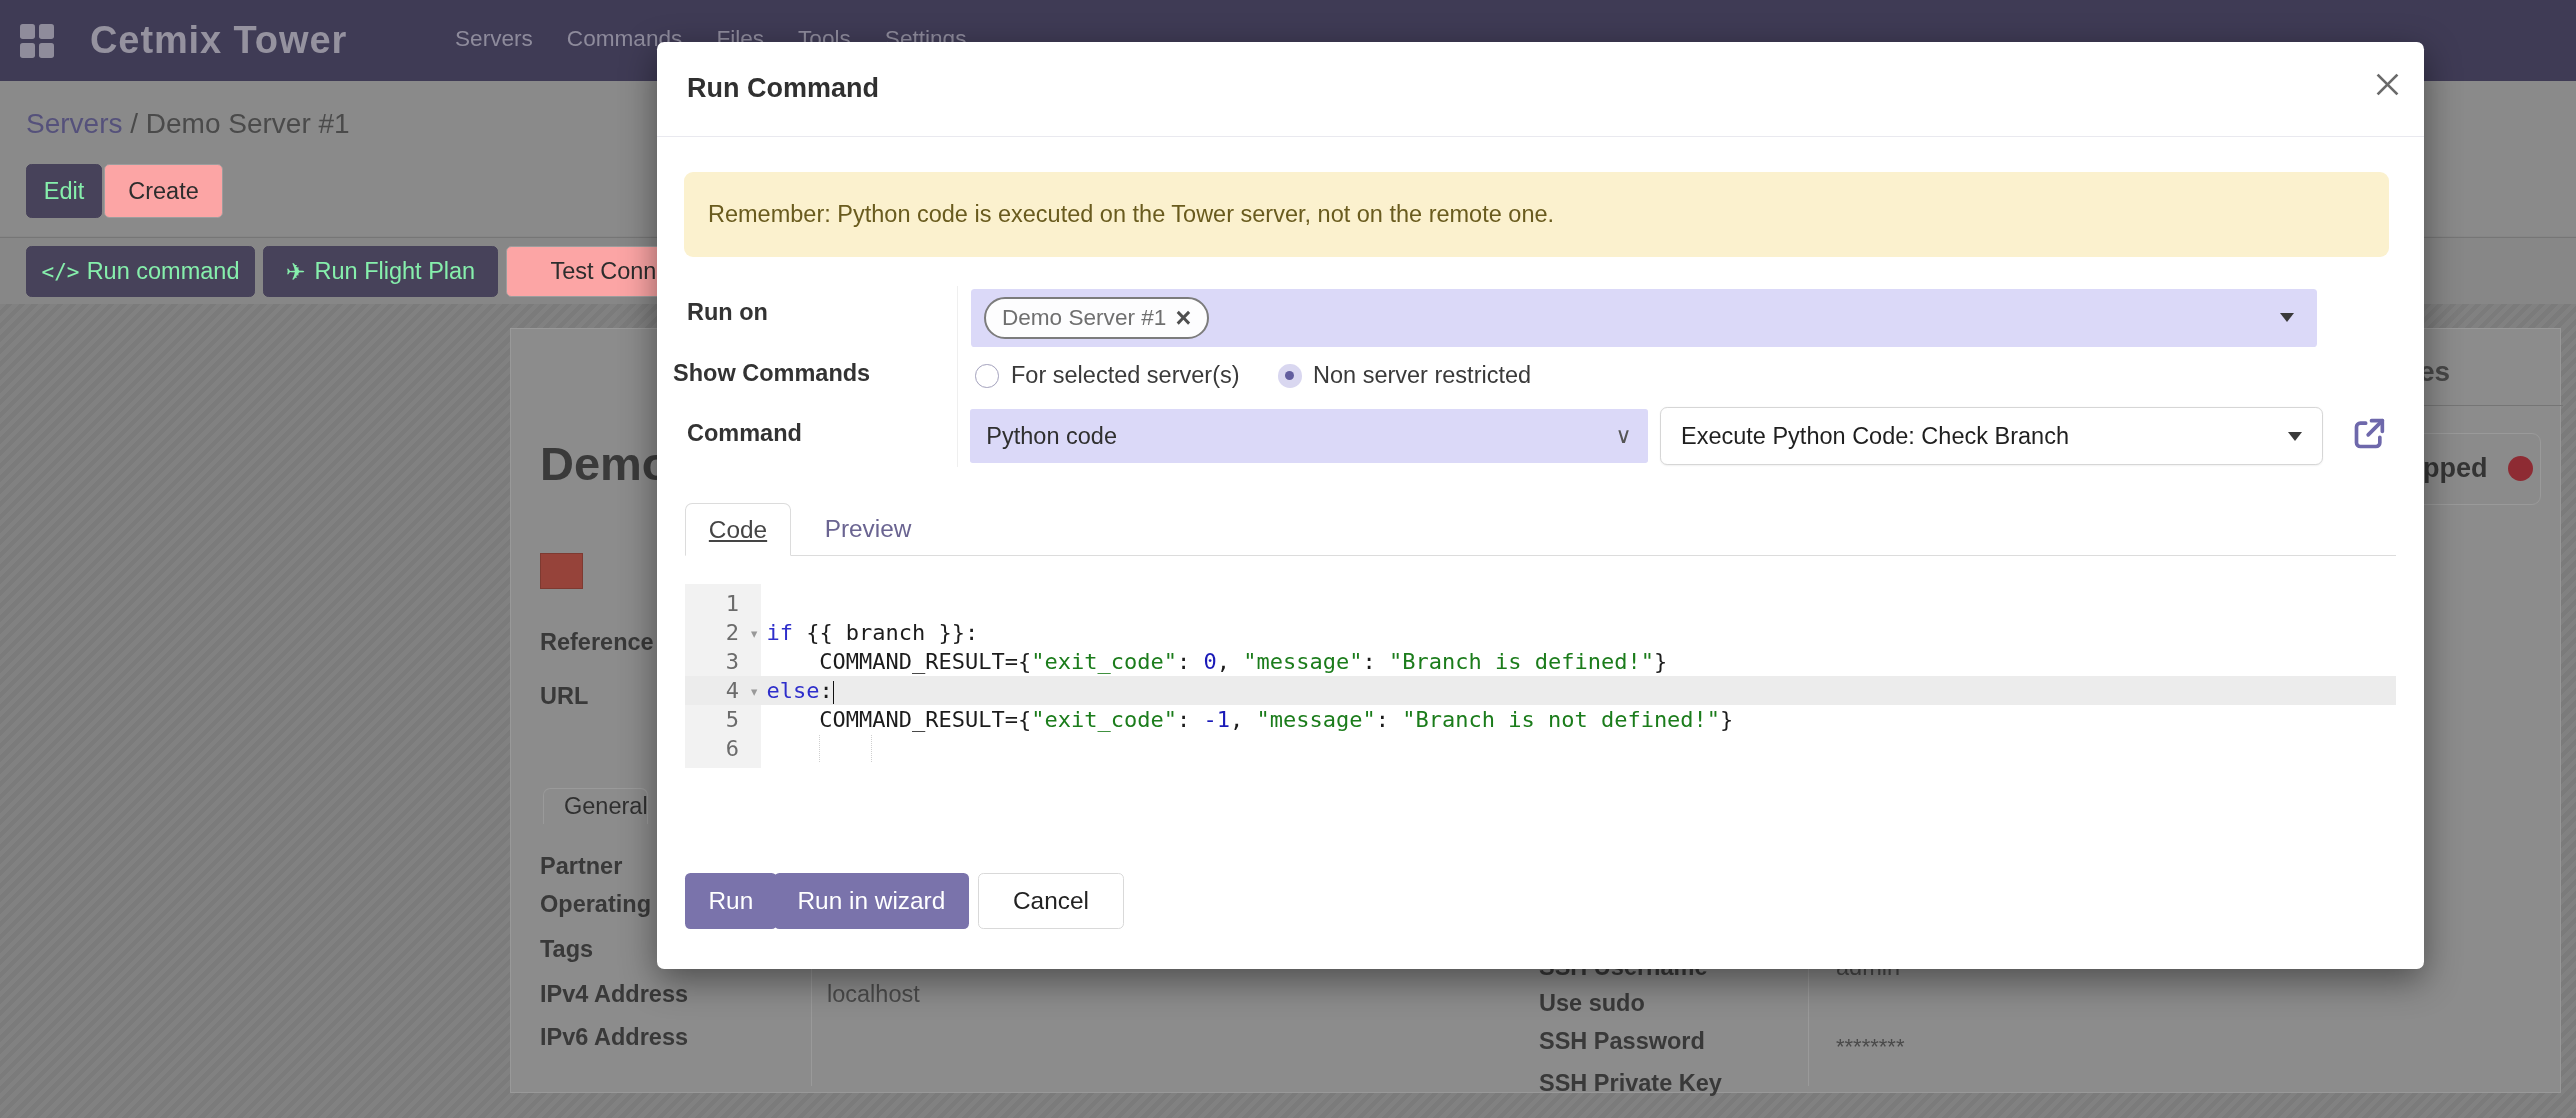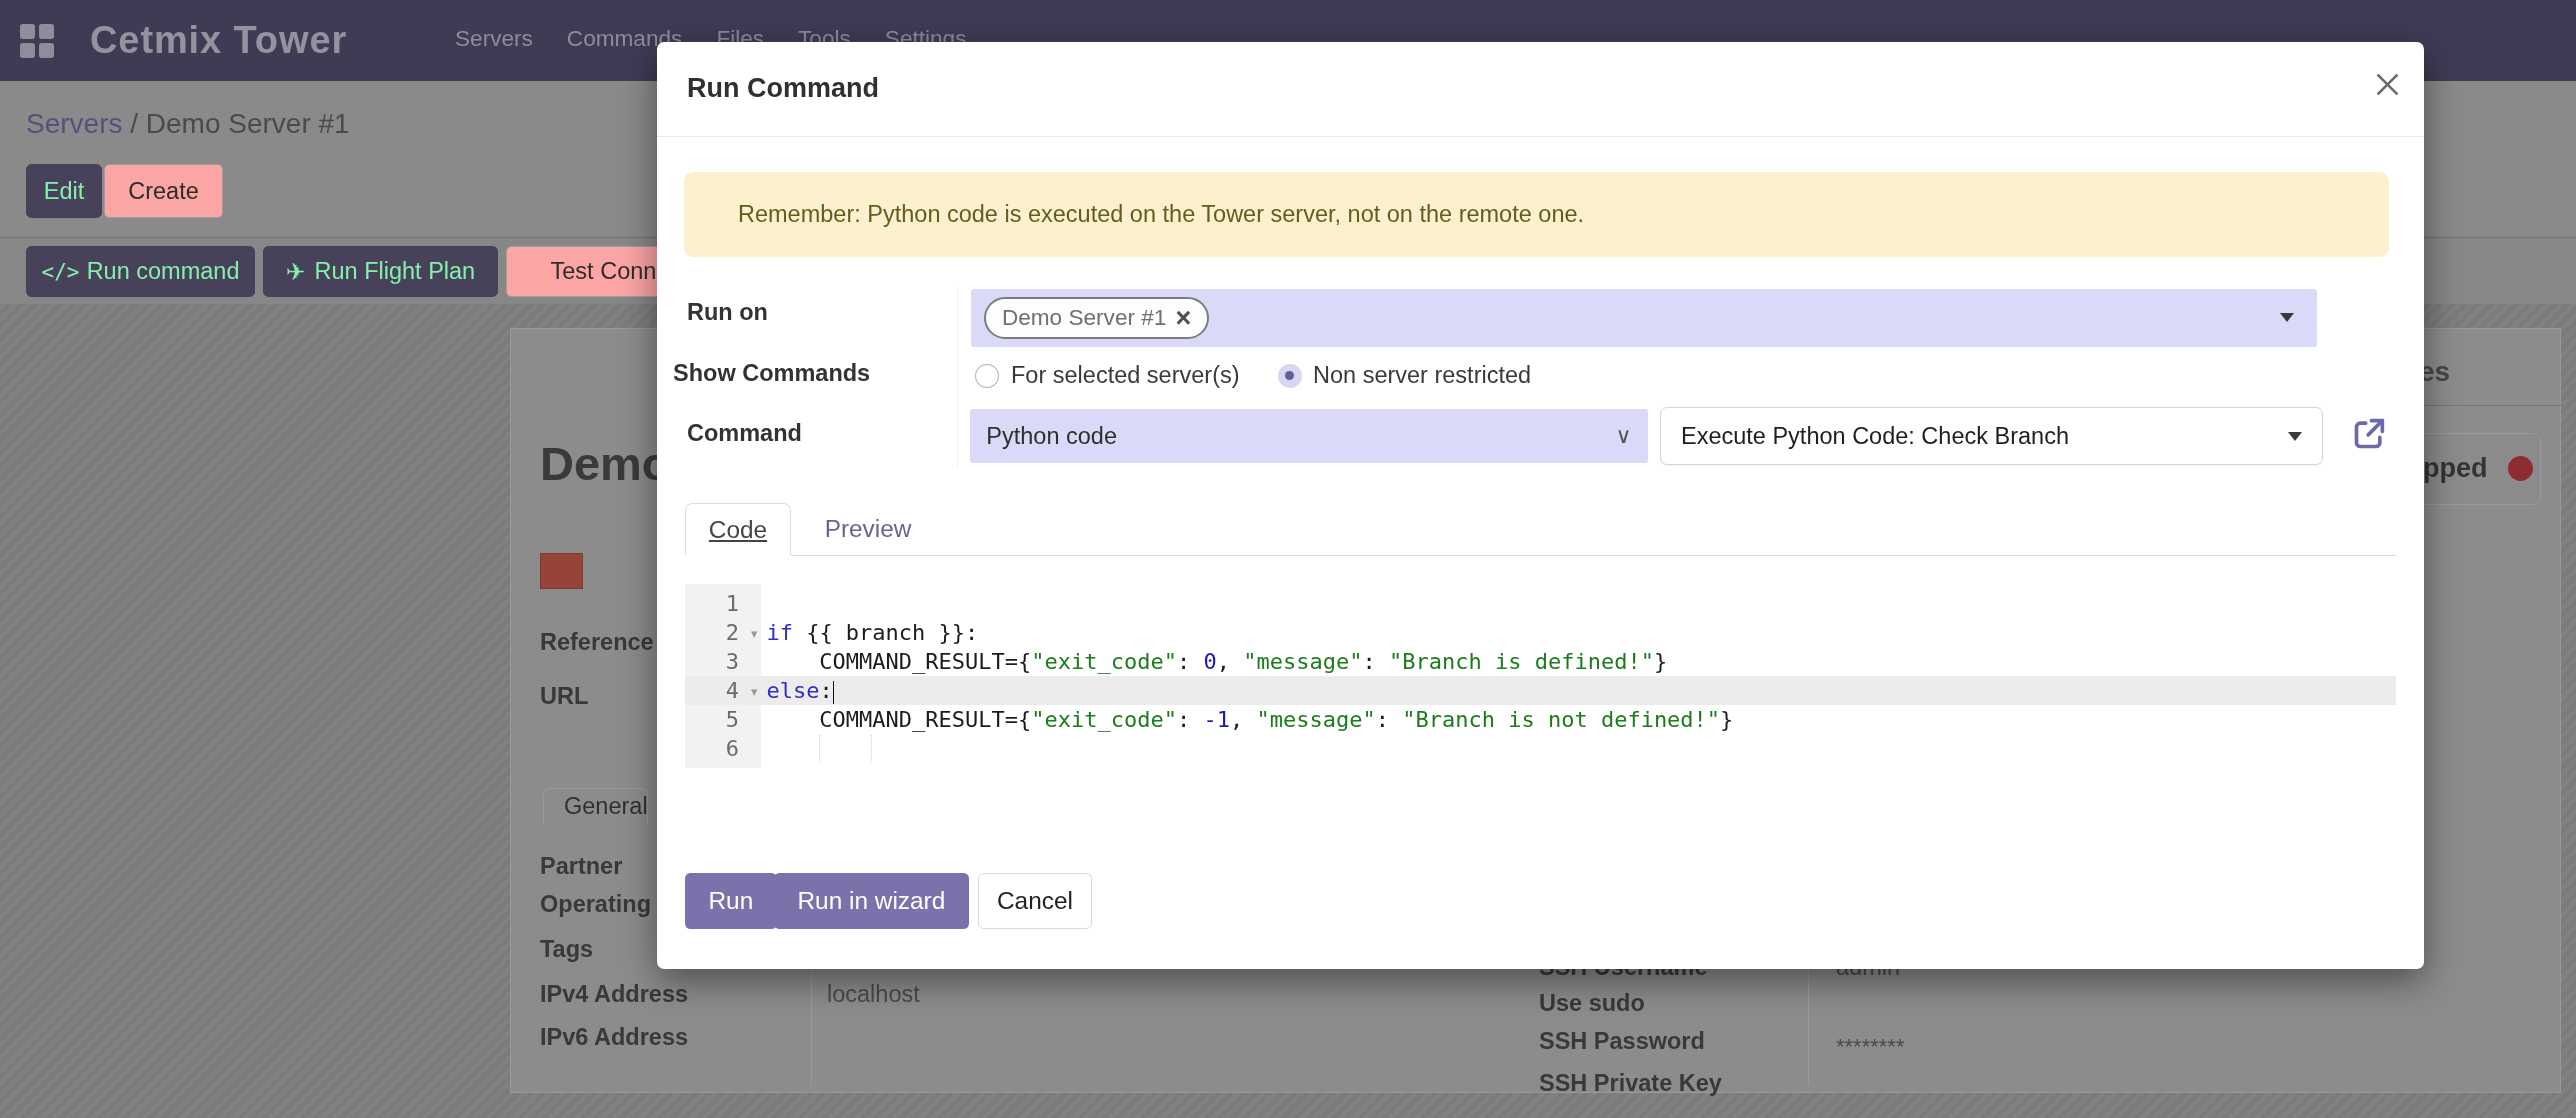--- a/index.html
+++ b/index.html
@@ -56,21 +56,21 @@
   .status-badge .lbl{font-size:27px;font-weight:700;color:#343434;}
   .status-dot{width:25px;height:25px;border-radius:50%;margin-left:20px;}
 
   
   .modal{left:657px;top:42px;width:1767px;height:927px;background:#fff;border-radius:7.2px;
          box-shadow:0 11px 36px rgba(0,0,0,.45);z-index:10;}
   .m-title{left:30px;top:31px;font-size:27px;font-weight:700;color:#303030;}
   .m-close{right:23.5px;top:29px;width:27px;height:27px;cursor:pointer;}
   .m-header-line{left:0;top:94px;width:1767px;height:0.9px;background:#e9e9ef;}
   .alert{left:27px;top:130px;width:1705px;height:85px;background:#fbf1ce;border-radius:9px;
-         display:flex;align-items:center;padding-left:54px;font-size:23.5px;color:#695b1e;}
+         display:flex;align-items:center;padding-left:24px;font-size:23.5px;color:#695b1e;}
   .form-vline{left:300px;top:244px;width:0.9px;height:181px;background:#efefef;}
   .f-label{font-size:23.5px;font-weight:700;color:#333;}
   .runon-field{left:314px;top:247px;width:1346px;height:58px;background:#dbd9f8;border-radius:3.6px;}
   .chip{left:12.6px;top:8.1px;height:42px;border:2.7px solid #7c7c7c;border-radius:21px;background:#fdfdfe;
         display:inline-flex;align-items:center;padding:0 16.3px;gap:9px;}
   .chip .txt{font-size:22.6px;color:#6f6f6f;}
   .chip .x{font-size:27px;font-weight:900;color:#4f4f4f;line-height:1;}
   .caret{width:0;height:0;border-left:7.2px solid transparent;border-right:7.2px solid transparent;
          border-top:9px solid #3a3a3a;}
   .radio{width:23.5px;height:23.5px;border-radius:50%;}
@@ -109,21 +109,21 @@
   .ed-code{font-family:"DejaVu Sans Mono",monospace;font-size:22px;white-space:pre;
            padding-left:5.4px;position:relative;flex:1;height:29px;line-height:29px;}
   .tok-p{color:#1c1c1c;} .tok-k{color:#2e2ecb;} .tok-s{color:#1b7c1b;} .tok-num{color:#1a1ab8;}
   .ed-cursor{display:inline-block;width:1.8px;height:23.5px;background:#111;vertical-align:middle;}
   .ed-guide{position:absolute;top:0.9px;height:27px;border-left:0.9px dotted #cfcfcf;}
   .ed-guide.g1{left:58px;} .ed-guide.g2{left:110px;}
 
   
   .m-run{left:28px;top:831px;height:56px;padding:0 23.5px;background:#7a73ab;color:#fff;font-size:24.4px;}
   .m-wizard{left:117px;top:831px;height:56px;padding:0 23.5px;background:#7a73ab;color:#fff;font-size:24.4px;}
-  .m-cancel{left:321px;top:831px;height:56px;padding:0 18px;background:#fff;
+  .m-cancel{left:321px;top:831px;height:56px;padding:0 34px;background:#fff;
             border:0.9px solid #d9d9d9;color:#222;font-size:24.4px;}
 </style>
 </head>
 <body>
 
 <div id="screen">
 
   <div class="abs navbar">
     <div class="abs grid-icon">
       <div></div>

